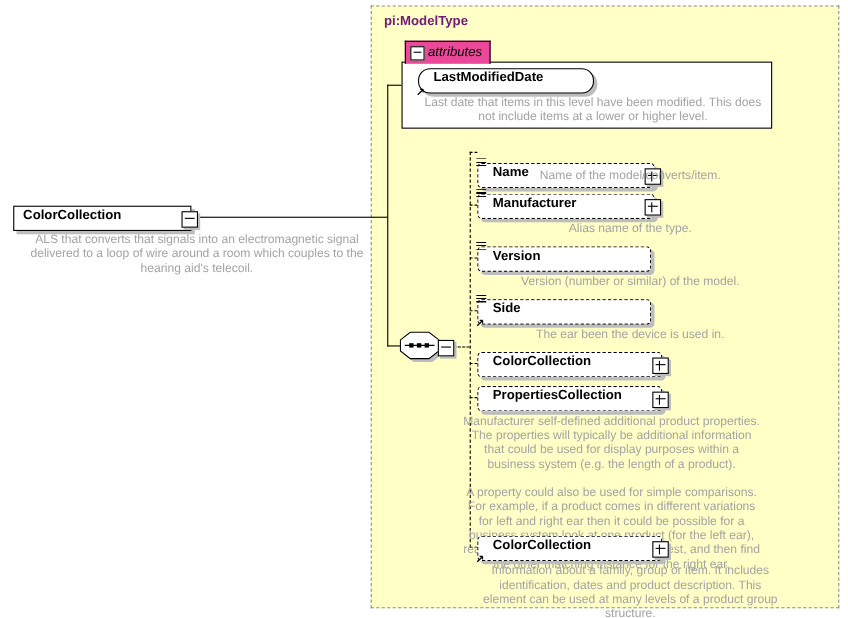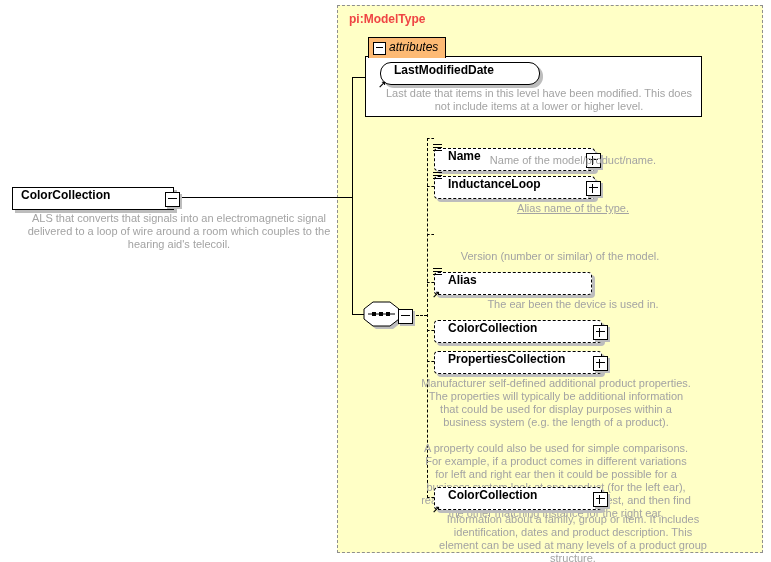--- a/index.html
+++ b/index.html
@@ -6,21 +6,21 @@
   .canvas {
     position:relative; width:771px; height:562px; overflow:hidden;
     background:#fff; font-family:"Liberation Sans", sans-serif;
   }
   
   .container {
     position:absolute; background:#FFFFC6; border:1px dashed #8f8f8f;
   }
   .container-title {
     position:absolute; left:11px; top:6px;
-    font:bold 12px "Liberation Sans", sans-serif; color:#ef4444;
+    font:bold 12px "Liberation Sans", sans-serif; color:#701a75;
   }
   
   .elem {
     position:absolute; height:21px; background:#fff;
     border:1px solid #000; box-shadow:3px 3px 0 #bdbdbd;
   }
   .elem.dashed { border:1px dashed #000; border-radius:4px; }
   .elem .lbl {
     display:block; padding-left:13px; line-height:21px; white-space:nowrap;
     font:bold 12px "Liberation Sans", sans-serif; color:#000;
@@ -50,21 +50,21 @@
     position:absolute; font:11px "Liberation Sans", sans-serif;
     color:#a3a3a3; line-height:13px; white-space:pre-line;text-align:center;
   }
   
   .sline-h { position:absolute; height:1px; background:#000; }
   .sline-v { position:absolute; width:1px; background:#000; }
   .dline-h { position:absolute; height:0; border-top:1px dashed #000; }
   .dline-v { position:absolute; width:0; border-left:1px dashed #000; }
   
   .attr-tab {
-    position:absolute; background:#fdba74; border:1px solid #000; border-bottom:none; z-index:3;
+    position:absolute; background:#ec4899; border:1px solid #000; border-bottom:none; z-index:3;
   }
   .attr-tab .attr-lbl {
     position:absolute; left:20px; top:2px;
     font:italic 12px "Liberation Sans", sans-serif; color:#000;
   }
   .attr-box { position:absolute; background:#fff; border:1px solid #000; z-index:2; }
   .attr-box-inner { position:absolute; z-index:4; }
   .seq-icon { position:absolute; cursor:pointer; }
 </style>
 </head>
@@ -127,37 +127,41 @@
     </span>
 
   <div class="elem dashed" style="left:434px; top:128px; width:159px;margin-top:20px;">
     <span class="lines-icon"></span>
     <span class="lbl">Name</span>
     <span class="toggle on-right">
         <span class="tg-h"></span>
         <span class="tg-v"></span>
       </span>
   </div>
-  <div class="desc" style="left:437px; top:154px; width:272px;">Name of the model/product/name.</div>
+  <div class="desc" style="left:437px; top:154px; width:272px;">Name of the model/converts/item.</div>
 
   <div class="elem dashed" style="left:434px; top:176px; width:159px;">
     <span class="lines-icon"></span>
-    <span class="lbl">InductanceLoop</span>
+    <span class="lbl">Manufacturer</span>
     <span class="toggle on-right">
         <span class="tg-h"></span>
         <span class="tg-v"></span>
       </span>
   </div>
-  <div class="desc" style="left:437px; top:202px; width:272px;text-decoration:underline;">Alias name of the type.</div>
+  <div class="desc" style="left:437px; top:202px; width:272px;">Alias name of the type.</div>
 
-  <div class="desc" style="left:424px; top:250px; width:272px;">Version (number or similar) of the model.</div>
+  <div class="elem dashed" style="left:434px; top:224px; width:156px;">
+    <span class="lines-icon"></span>
+    <span class="lbl">Version</span>
+  </div>
+  <div class="desc" style="left:437px; top:250px; width:272px;">Version (number or similar) of the model.</div>
 
   <div class="elem dashed" style="left:434px; top:272px; width:156px;">
     <span class="lines-icon"></span>
-    <span class="lbl">Alias</span>
+    <span class="lbl">Side</span>
     <span class="arrow-icon">↗</span>
   </div>
   <div class="desc" style="left:437px; top:298px; width:272px;">The ear been the device is used in.</div>
 
   <div class="elem dashed" style="left:434px; top:320px; width:166px;">
     <span class="lbl">ColorCollection</span>
     <span class="toggle on-right">
         <span class="tg-h"></span>
         <span class="tg-v"></span>
       </span>

